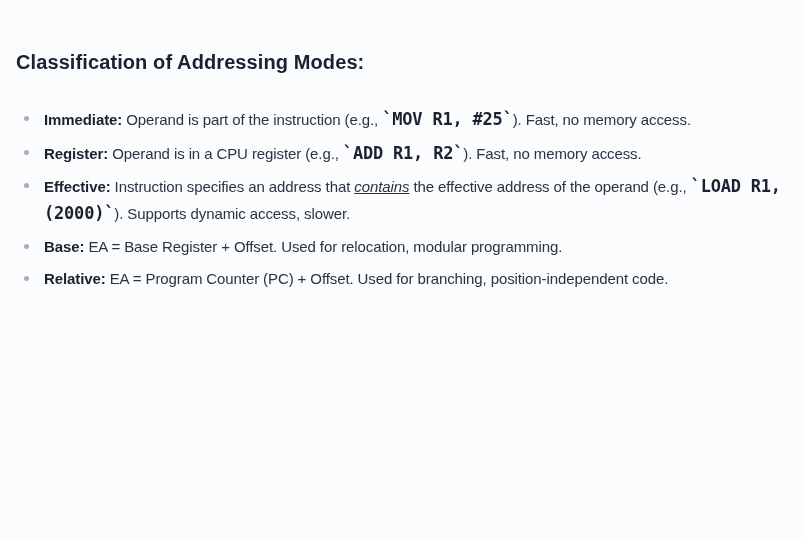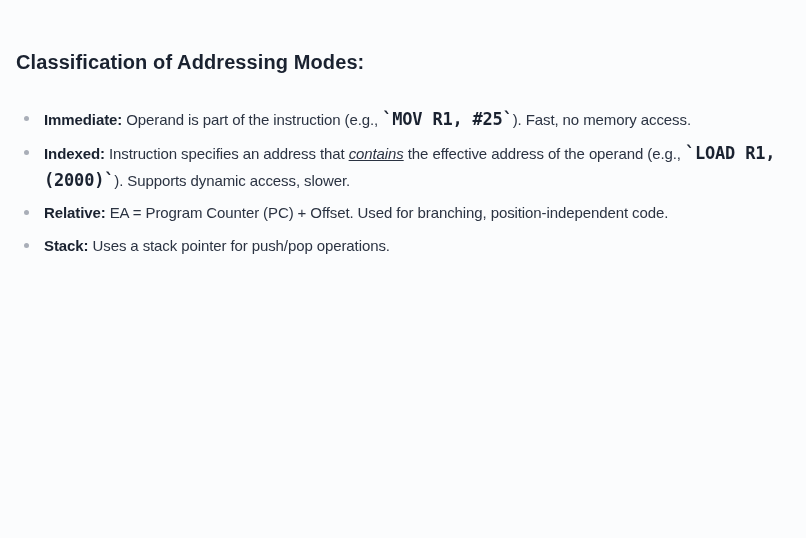--- a/index.html
+++ b/index.html
@@ -74,24 +74,28 @@
 <div class="page">
   <h2 class="page-title">Classification of Addressing Modes:</h2>
 
   <ul class="modes-list">
       <li class="mode-item">
         <span class="bullet"></span>
         <span class="item-text"><span class="seg-bold">Immediate:</span><span class="seg-text"> Operand is part of the instruction (e.g., </span><span class="seg-code">`MOV R1, #25`</span><span class="seg-text">). Fast, no memory access.</span></span>
       </li>
       <li class="mode-item">
         <span class="bullet"></span>
-        <span class="item-text"><span class="seg-bold">Indexed:</span><span class="seg-text"> Instruction specifies an address that </span><span class="seg-italic">contains</span><span class="seg-text"> the effective address of the operand (e.g., </span><span class="seg-code">`LOAD R1, (2000)`</span><span class="seg-text">). Supports dynamic access, slower.</span></span>
+        <span class="item-text"><span class="seg-bold">Register:</span><span class="seg-text"> Operand is in a CPU register (e.g., </span><span class="seg-code">`ADD R1, R2`</span><span class="seg-text">). Fast, no memory access.</span></span>
+      </li>
+      <li class="mode-item">
+        <span class="bullet"></span>
+        <span class="item-text"><span class="seg-bold">Effective:</span><span class="seg-text"> Instruction specifies an address that </span><span class="seg-italic">contains</span><span class="seg-text"> the effective address of the operand (e.g., </span><span class="seg-code">`LOAD R1, (2000)`</span><span class="seg-text">). Supports dynamic access, slower.</span></span>
+      </li>
+      <li class="mode-item">
+        <span class="bullet"></span>
+        <span class="item-text"><span class="seg-bold">Base:</span><span class="seg-text"> EA = Base Register + Offset. Used for relocation, modular programming.</span></span>
       </li>
       <li class="mode-item">
         <span class="bullet"></span>
         <span class="item-text"><span class="seg-bold">Relative:</span><span class="seg-text"> EA = Program Counter (PC) + Offset. Used for branching, position-independent code.</span></span>
       </li>
-      <li class="mode-item">
-        <span class="bullet"></span>
-        <span class="item-text"><span class="seg-bold">Stack:</span><span class="seg-text"> Uses a stack pointer for push/pop operations.</span></span>
-      </li>
     </ul>
 </div>
 
 </body></html>

